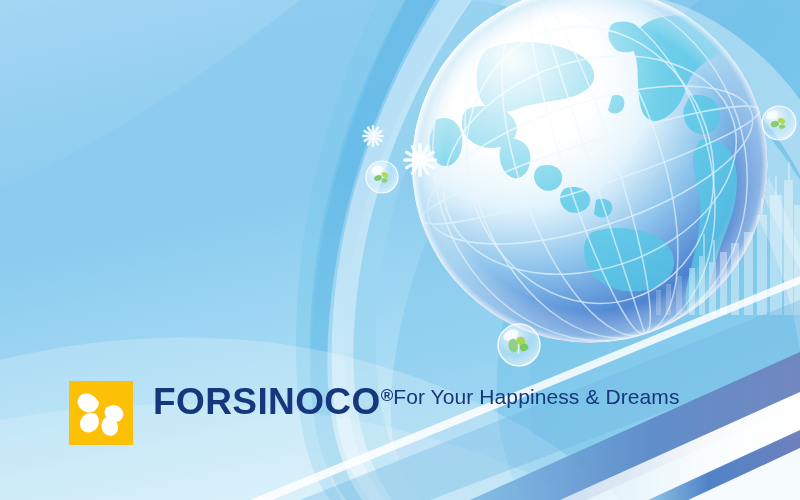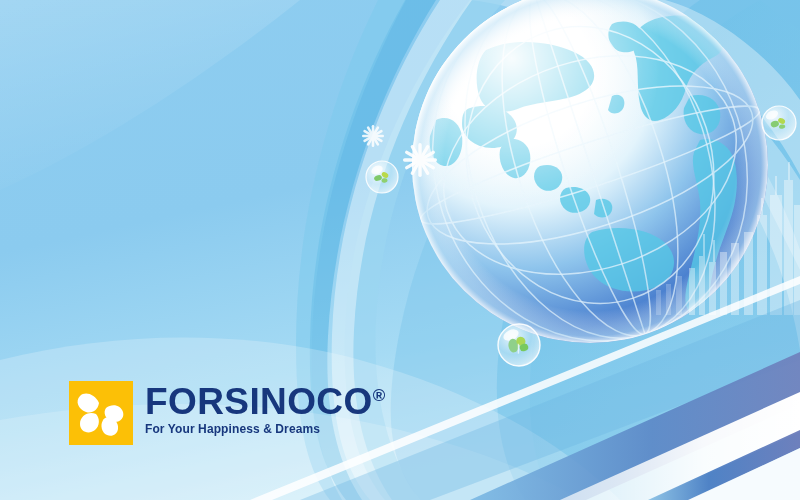--- a/index.html
+++ b/index.html
@@ -61,45 +61,45 @@
     align-items: flex-start;
   }
   #logo-mark {
     width: 64px;
     height: 64px;
     background: #fcc006;
     flex: 0 0 auto;
     display: block;
   }
   #logo-text {
-    margin-left: 12px;
+    margin-left: 20px;
     display: flex;
-    flex-direction: column;
+    flex-direction: row;
     justify-content: flex-start;
     padding-top: 2px;
   }
   #logo-wordmark {
     color: #17377d;
     font-size: 37px;
     font-weight: bold;
     letter-spacing: 0.4px;
     line-height: 1;
     font-family: "Liberation Sans", sans-serif;
     white-space: nowrap;
   }
   #logo-wordmark .reg {
     font-size: 17px;
     vertical-align: super;
     font-weight: bold;
     letter-spacing: 0;
   }
   #logo-tagline {
     color: #17377d;
-    font-size: 12px;
-    font-weight: bold;
+    font-size: 21px;
+    font-weight: normal;
     letter-spacing: 0.1px;
     margin-top: 3px;
     line-height: 1;
     font-family: "Liberation Sans", sans-serif;
     white-space: nowrap;
   }
 </style>
 </head>
 <body>
 

